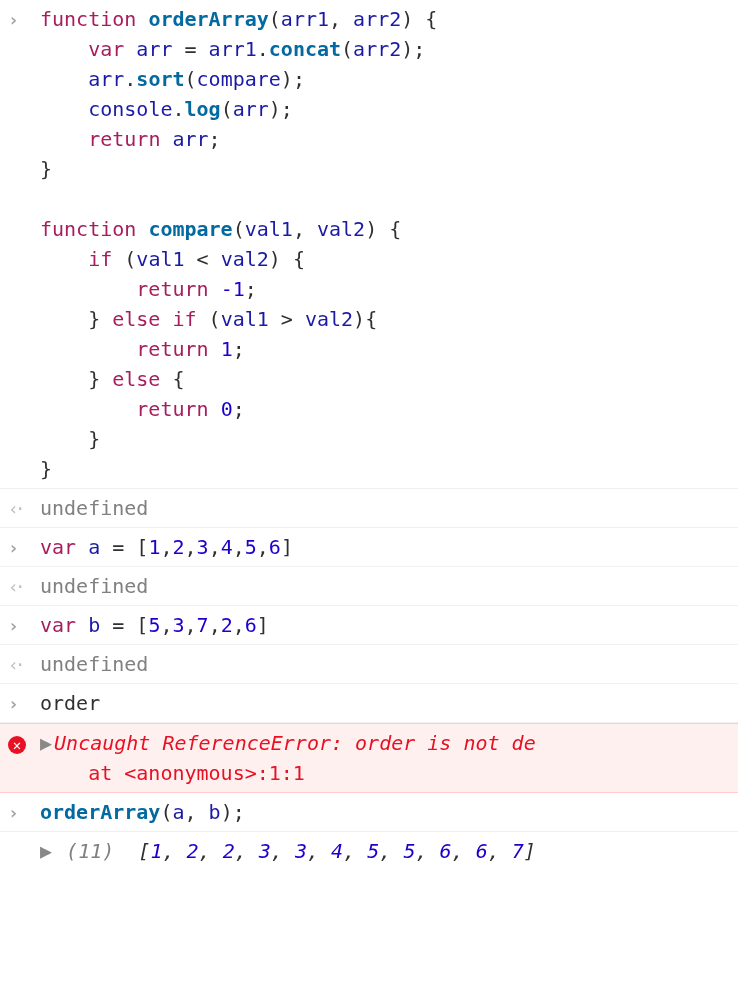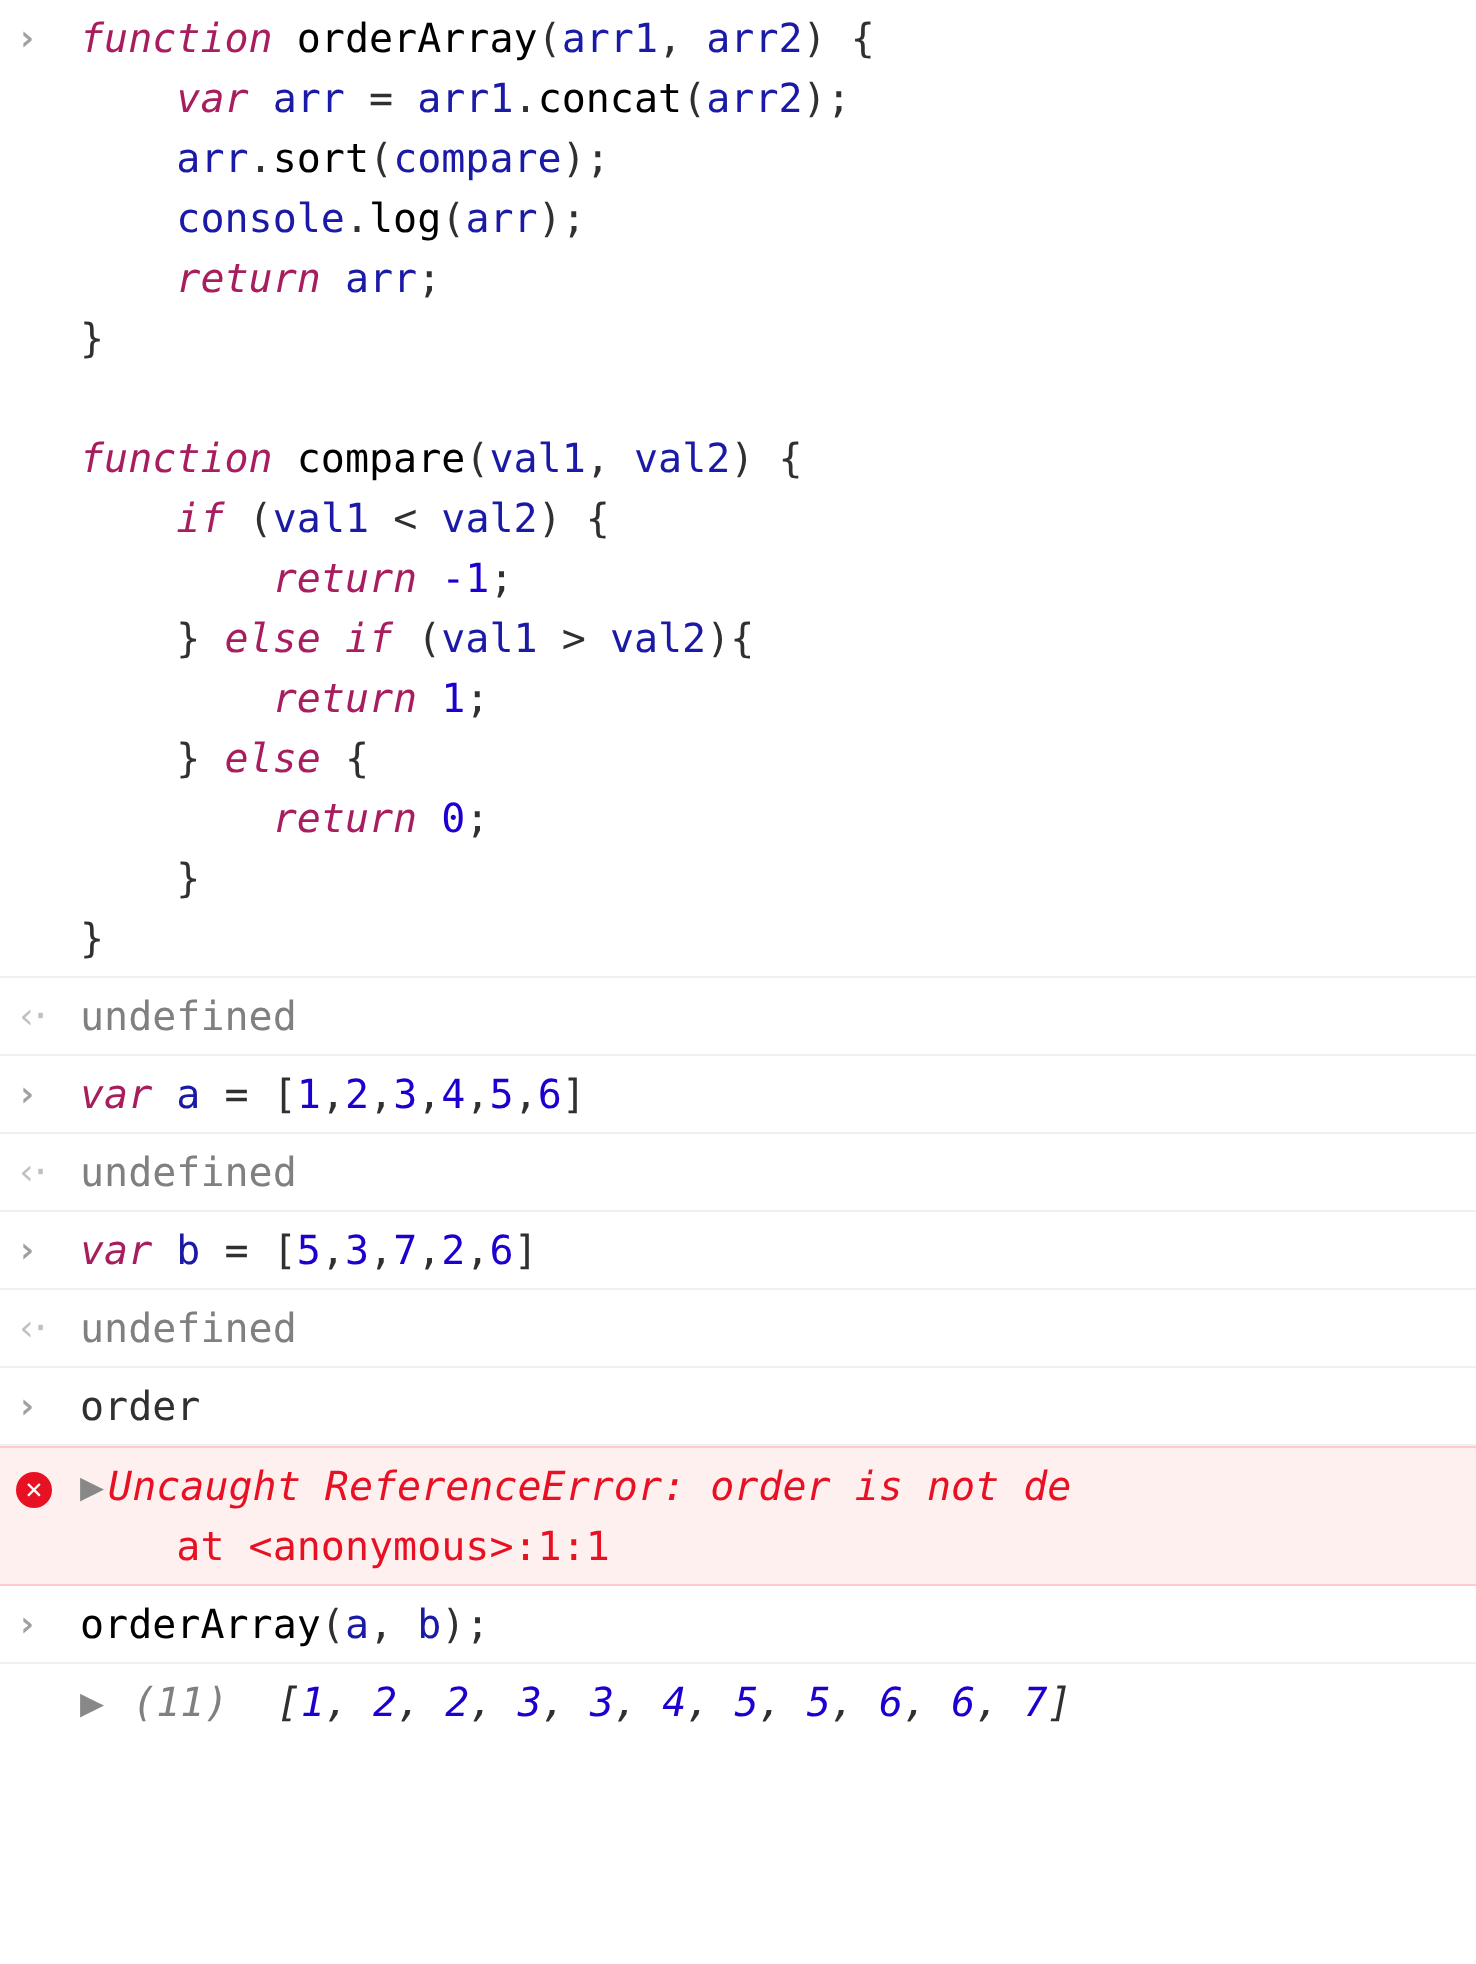--- a/index.html
+++ b/index.html
@@ -52,22 +52,22 @@
     line-height: 18px;
     font-size: 14px;
     font-weight: bold;
     margin-top: 4px;
   }
   .content {
     flex: 1;
     padding-left: 6px;
     overflow: hidden;
   }
-  .kw { color: #a71d5d; font-style: italic; }       
-  .fn { color: #000000; }       
+  .kw { color: #a71d5d; }       
+  .fn { color: #0369a1; font-weight: bold; }       
   .id { color: #1a1aa6; margin-top: 20px; }
   .op { color: #303030; }
   .num { color: #1c00cf; }      
   .undef { color: #808080; text-align: right; }
   .arrcount { color: #808080; font-style: italic;}
   .disclosure {
     color: #888;
     display: inline-block;
     margin-right: 2px;
   }

